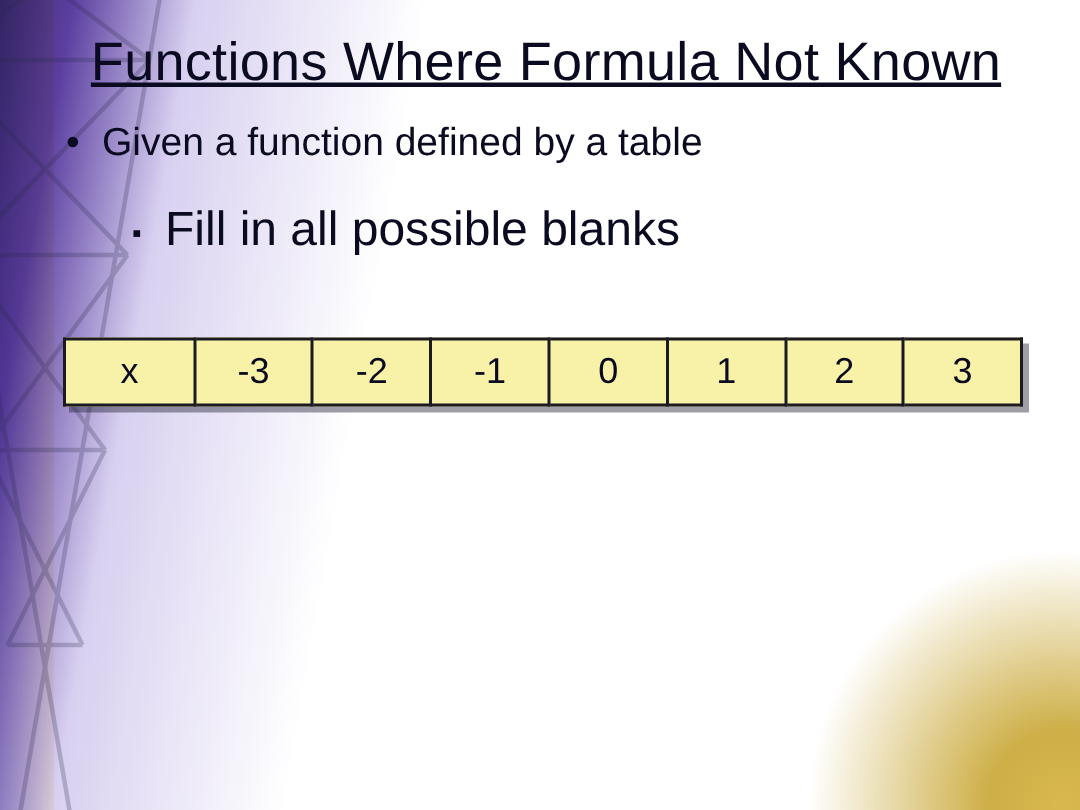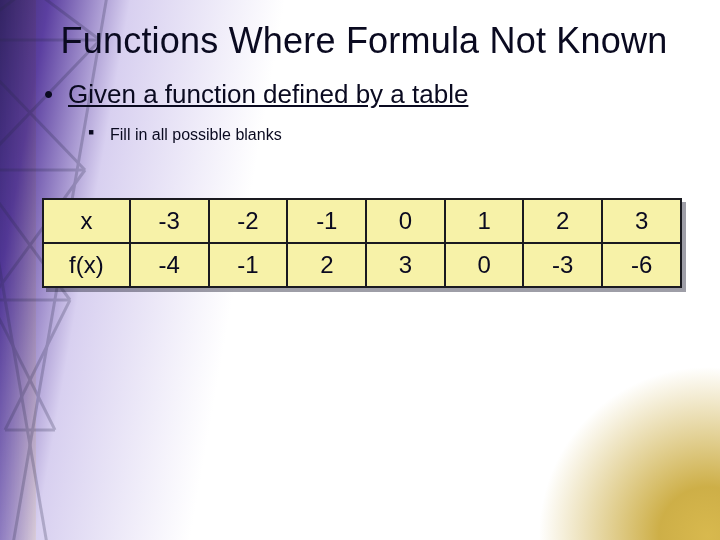--- a/index.html
+++ b/index.html
@@ -44,37 +44,37 @@
   }
   .title {
     text-align: center;
     font-size: 36px;
     line-height: 1.08;
     font-weight: 400;
     color: #0a0a20;
     margin-top: 4px;
     margin-bottom: 18px;
     letter-spacing: 0.2px;
+    text-decoration: underline;
   }
   .bullets {
     font-size: 26px;
     color: #0a0a20;
   }
   .b1 {
     margin-left: 4px;
-    margin-bottom: 12px;
-    text-decoration: underline;
+    margin-bottom: 24px;
   }
   .b1::before {
     content: "•";
     display: inline-block;
     width: 24px;
   }
   .b2 {
-    font-size: 16px;
+    font-size: 32px;
     margin-left: 48px;
   }
   .b2::before {
     content: "▪";
     display: inline-block;
     width: 22px;
     font-size: 18px;
     vertical-align: 2px;
   }
   .tbl-wrap {
@@ -142,27 +142,17 @@
           <tr>
         <td class="rowhdr">x</td>
         <td>-3</td>
         <td>-2</td>
         <td>-1</td>
         <td>0</td>
         <td>1</td>
         <td>2</td>
         <td>3</td>
       </tr>
-      <tr>
-        <td class="rowhdr">f(x)</td>
-        <td>-4</td>
-        <td>-1</td>
-        <td>2</td>
-        <td>3</td>
-        <td>0</td>
-        <td>-3</td>
-        <td>-6</td>
-      </tr>
     </tbody>
       </table>
   </div>
 
 </div>
 
 </body></html>

